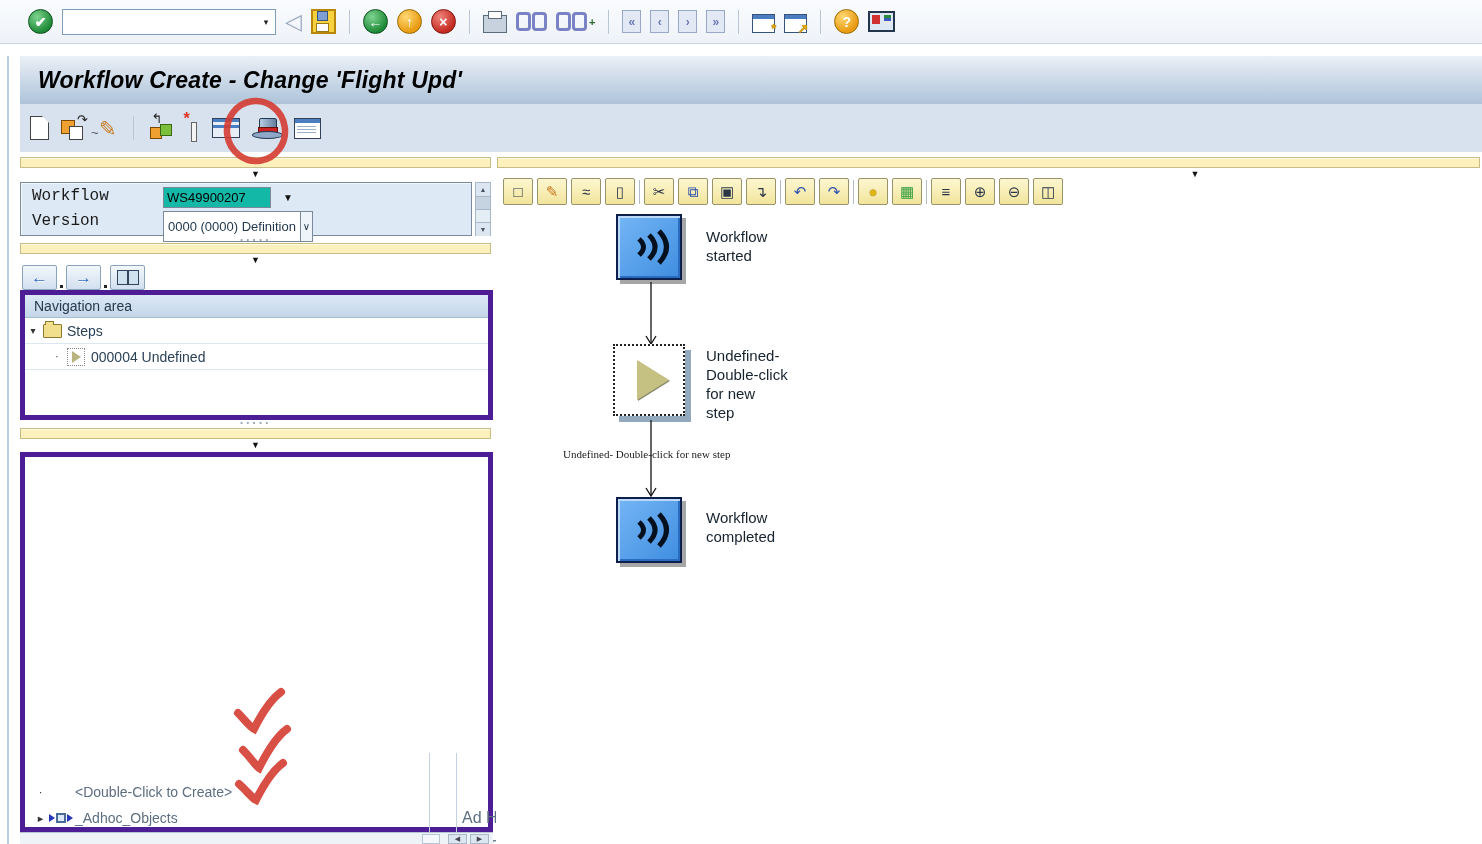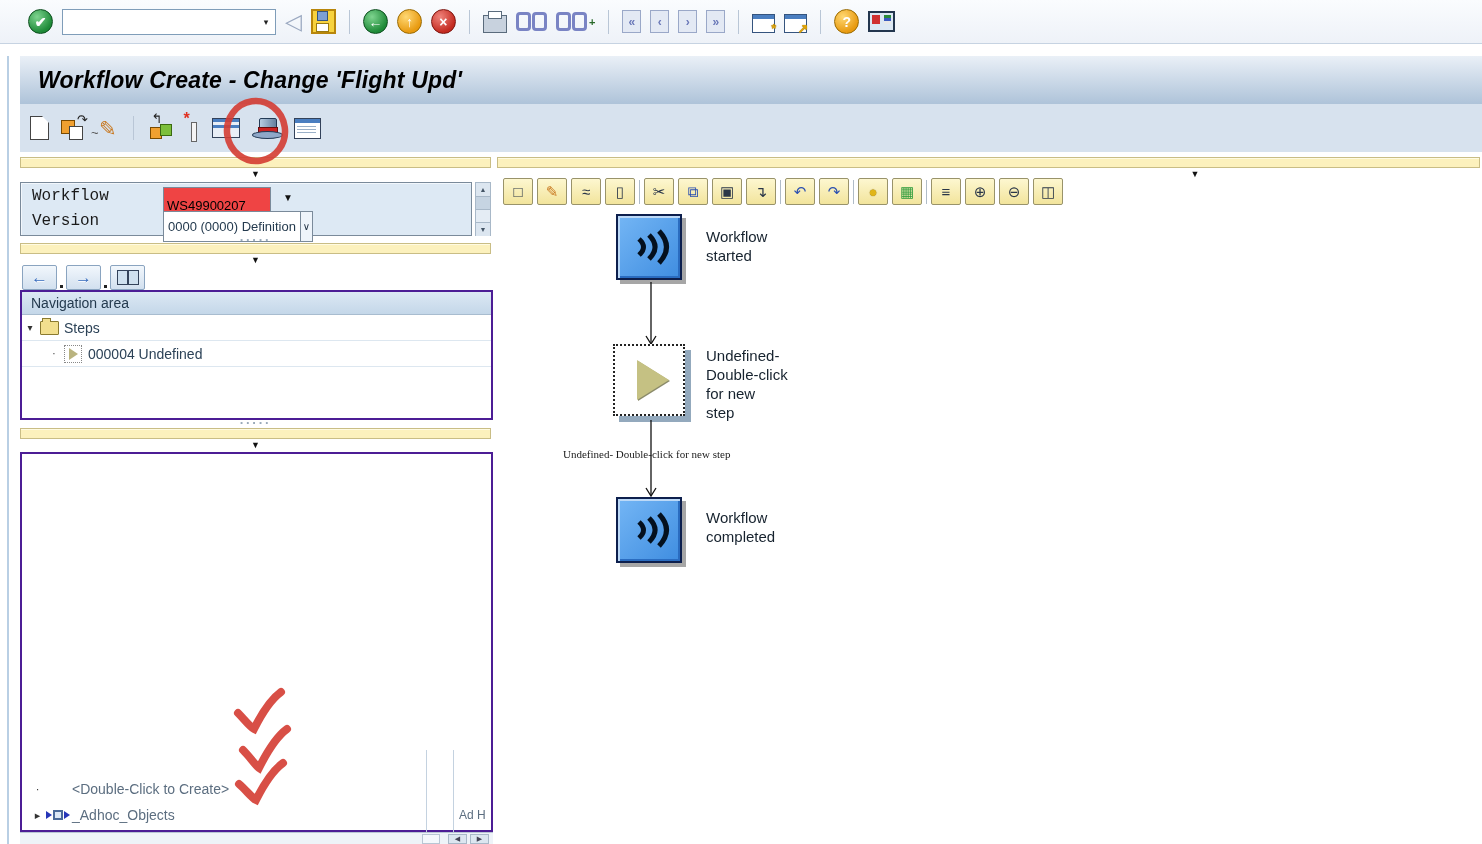--- a/index.html
+++ b/index.html
@@ -67,27 +67,27 @@
   .ahat .band{position:absolute;left:6px;top:10px;width:18px;height:4px;background:#cc2222;border:1px solid #6a0f0f;}
   .ahat .brim{position:absolute;left:0;top:14px;width:29px;height:6px;background:#8fa8c8;border:1px solid #233a55;border-radius:50%;}
   .alist{width:25px;height:19px;background:#fff;border:1px solid #33425a;position:relative;}
   .alist::before{content:"";position:absolute;left:0;top:0;right:0;height:4px;background:#4a7ec0;}
   .alist::after{content:"";position:absolute;left:2px;top:7px;width:19px;height:8px;
                 background:linear-gradient(#9ab0c8 1px,transparent 1px,transparent 3px,#9ab0c8 3px,#9ab0c8 4px,transparent 4px,transparent 6px,#9ab0c8 6px,#9ab0c8 7px,transparent 7px);}
   
   .ystrip{background:#fcf1bd;border:1px solid #c9bd85;box-shadow:inset 0 1px 0 #fffbe2;box-sizing:border-box;}
   .tri-row{text-align:center;font-size:9px;color:#111;line-height:10px;}
   .splitdots{text-align:center;color:#98a8b8;font-size:13px;letter-spacing:2px;line-height:6px;font-weight:bold;}
-  .lp-box{border:2px solid #4c1d95;background:#fff;box-sizing:border-box;}
+  .lp-box{border:5px solid #4c1d95;background:#fff;box-sizing:border-box;}
   
   #leftpanel{left:20px;top:156px;width:473px;height:688px;}
   #wvbox{left:0;top:26px;width:452px;height:54px;border:1px solid #7a8a9a;background:#dde9f4;
          box-shadow:inset 1px 1px 0 #f2f7fc;box-sizing:border-box;}
   .wvlab{font-family:"Liberation Mono",monospace;font-size:16px;color:#1a1a1a;}
-  .wvinput{height:19px;border:1px solid #7a8a9a;background:#ef4444;font-size:13px;padding:8px 3px;width:100px;
+  .wvinput{height:19px;border:1px solid #7a8a9a;background:#14b8a6;font-size:13px;padding:0 3px;width:100px;
            font-family:"Liberation Sans",sans-serif;box-sizing:content-box;}
   .ddl{font-size:10px;color:#111;}
   .fakesel{display:flex;align-items:center;height:31px;border:1px solid #7a8a9a;background:#fff;box-sizing:border-box;}
   .fakesel .txt{font-size:13px;padding:0 4px;white-space:nowrap;}
   .fakesel .btn{width:17px;align-self:stretch;border-left:1px solid #7a8a9a;background:#eef4fa;display:flex;
                 align-items:center;justify-content:center;font-size:10px;color:#234;}
   .mscroll{background:#e4ecf4;border:1px solid #a8b8c8;box-sizing:border-box;}
   .mscroll .b{height:13px;display:flex;align-items:center;justify-content:center;font-size:7px;color:#456;
               background:#dce6f0;border-bottom:1px solid #a8b8c8;}
   .mscroll .b.bot{border-top:1px solid #a8b8c8;border-bottom:none;}
@@ -114,21 +114,21 @@
           font-size:14px;color:#2c3e50;box-sizing:border-box;}
   .colline{width:1px;background:#c4d2e0;}
   .erow{left:0;width:471px;height:26px;display:flex;align-items:center;}
   .erow .exp{width:13px;margin-left:9px;font-size:11px;color:#333;text-align:center;flex:none;}
   .io{display:inline-flex;align-items:center;justify-content:center;gap:1px;width:28px;flex:none;}
   .io .tl{width:0;height:0;border-left:6px solid #2636b8;border-top:4px solid transparent;border-bottom:4px solid transparent;}
   .io .sq{width:6px;height:6px;border:2px solid #4a6a9a;background:#dce8f6;}
   .io.hidden{visibility:hidden;}
   .io .tr{width:0;height:0;border-left:6px solid #2636b8;border-top:4px solid transparent;border-bottom:4px solid transparent;}
   .erow .nm{font-size:14px;color:#5c6e80;white-space:nowrap;}
-  .erow .desc{position:absolute;left:437px;width:34px;overflow:hidden;white-space:nowrap;font-size:12px;color:#5c6e80;}
+  .erow .desc{position:absolute;left:437px;width:34px;overflow:hidden;white-space:nowrap;font-size:16px;color:#5c6e80;}
   .hscroll{background:#eef3f8;border-top:1px solid #b8c6d4;}
   .hbtn{position:absolute;top:1px;width:19px;height:10px;background:#dce6f0;border:1px solid #a8b8c8;display:flex;
         align-items:center;justify-content:center;font-size:7px;color:#445;box-sizing:border-box;}
   
   #rightpanel{left:497px;top:156px;width:985px;height:688px;}
   .gbtn{width:30px;height:27px;background:linear-gradient(#fdf7d0,#f2e49c);border:1px solid #99936a;border-radius:2px;
         display:flex;align-items:center;justify-content:center;font-size:15px;color:#2a3648;box-sizing:border-box;}
   .gbtn.yellow{color:#e0b518;text-shadow:0 0 1px #6a5500;}
   .gbtn.green{color:#2a9a3a;} .gbtn.blue{color:#2a4fb0;} .gbtn.orange{color:#c87820;}
   #centerbtn{height:27px;background:linear-gradient(#fdf7d0,#f2e49c);border:1px solid #99936a;border-radius:2px;

